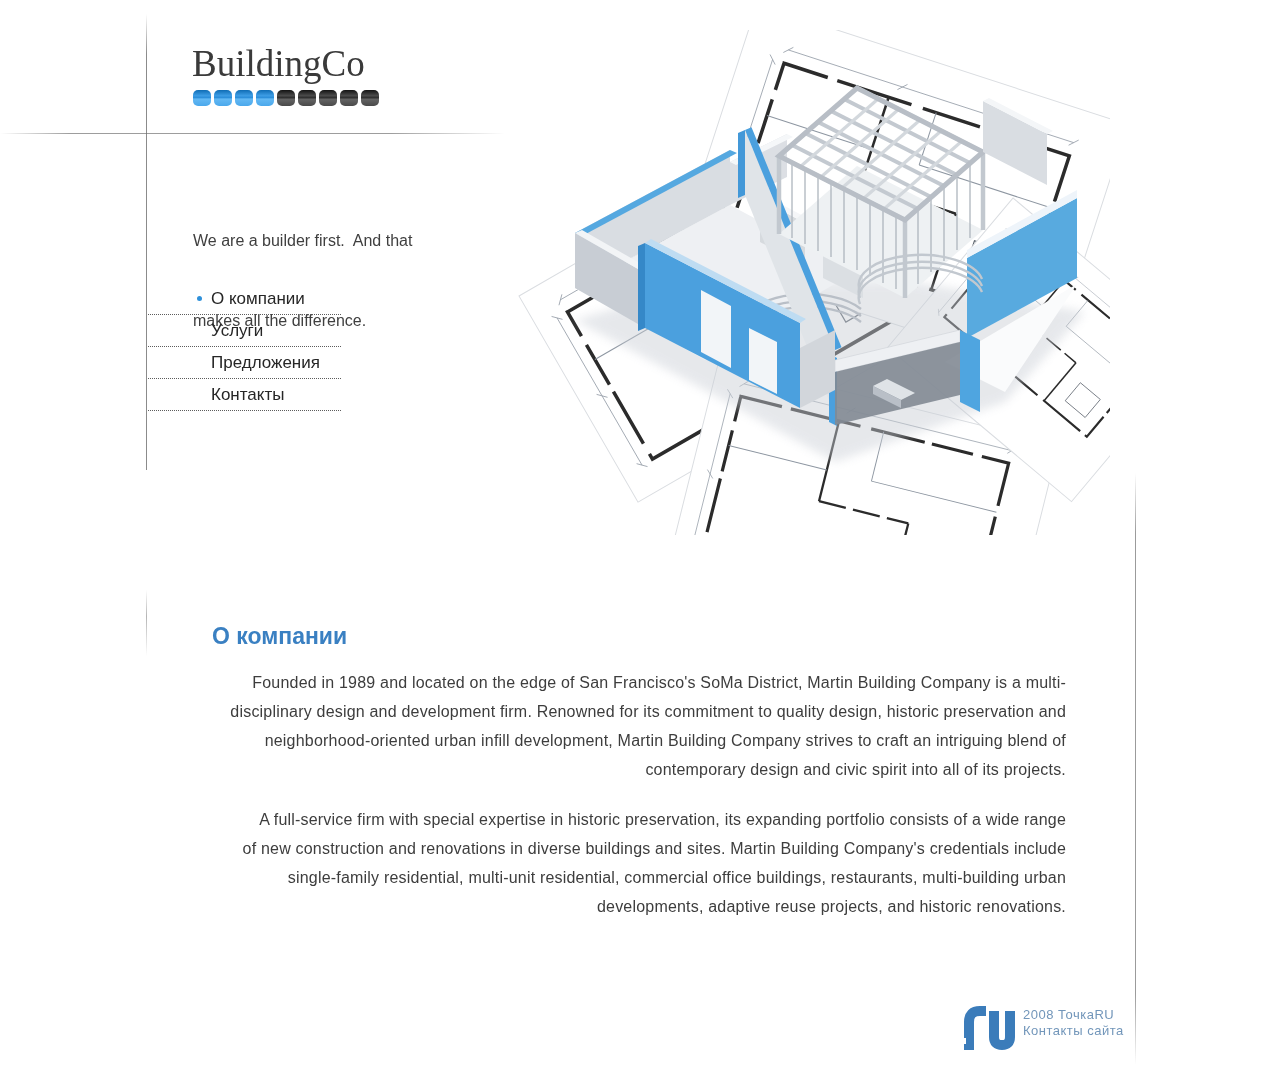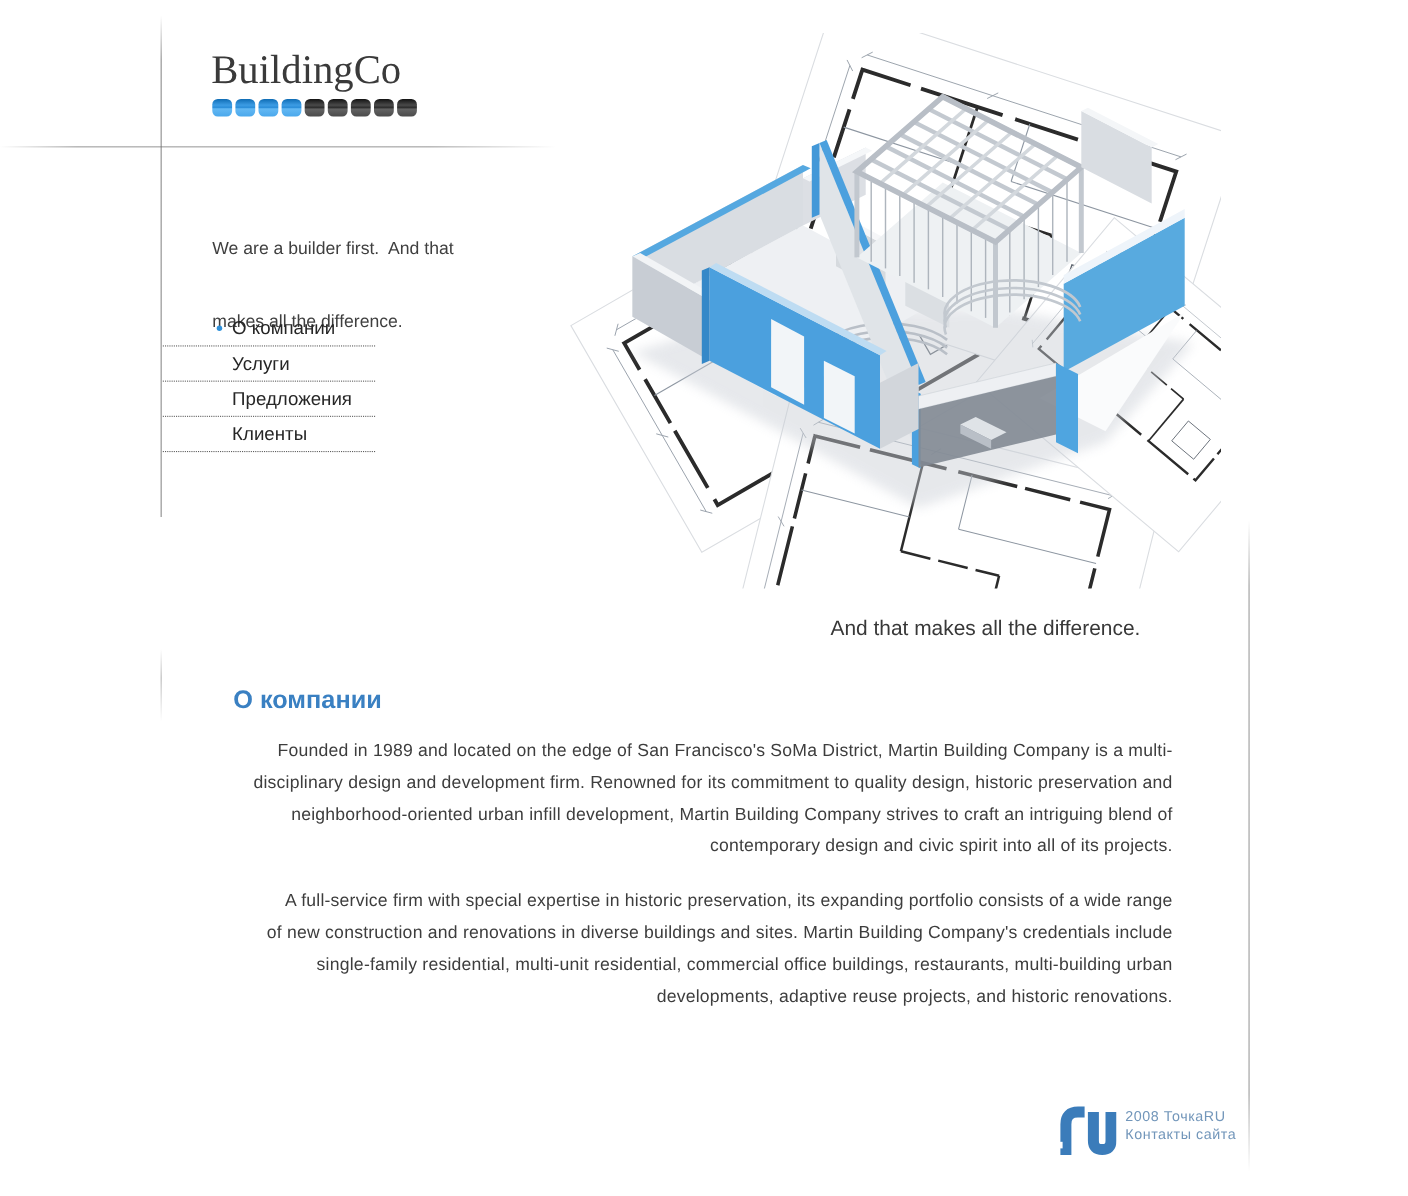--- a/index.html
+++ b/index.html
@@ -22,21 +22,21 @@
   .logo-text{position:absolute;left:192px;top:42px;font-family:"Liberation Serif",serif;
     font-size:37px;color:#3a3a3a;letter-spacing:0;}
   .squares{position:absolute;left:193px;top:90px;display:flex;}
   .sq{width:18px;height:16px;border-radius:5px;margin-right:3px;}
   .sq.blue{background:linear-gradient(180deg,#0f6cb4 0%,#3c9ce4 35%,#2b8ed9 48%,#63b8f3 56%,#4aa8ec 100%);}
   .sq.dark{background:linear-gradient(180deg,#121212 0%,#4a4a4a 35%,#2e2e2e 48%,#636363 58%,#4a4a4a 100%);}
 
   
   .tagline{position:absolute;left:193px;top:172px;font-size:16px;line-height:22px;
     color:#3f3f3f;white-space:pre-wrap;}
-  .tagline span{display:block;}
+  .tagline span{display:block;margin-top:14px;}
 
   
   .nav{position:absolute;left:148px;top:283px;width:193px;}
   .nav-item{position:relative;display:block;height:31px;border-bottom:1px dotted #5c5c5c;
     font-size:17px;color:#262626;text-decoration:none;line-height:31px;padding-left:63px;
     box-sizing:content-box;cursor:pointer;}
   .nav-item .bullet{position:absolute;left:49px;top:13px;width:5px;height:5px;border-radius:50%;
     background:#2e90da;display:none;}
   .nav-item.active .bullet{display:block;}
 
@@ -93,21 +93,21 @@
     <a class="nav-item">
       
       <span>Услуги</span>
     </a>
     <a class="nav-item">
       
       <span>Предложения</span>
     </a>
     <a class="nav-item">
       
-      <span>Клиенты</span>
+      <span>Контакты</span>
     </a>
   </nav>
 
   <div class="hero">
     <svg width="605" height="505" viewBox="0 0 605 505" aria-hidden="true">
       <defs>
         <filter id="soft" x="-20%" y="-20%" width="140%" height="140%">
             <feGaussianBlur stdDeviation="5"></feGaussianBlur>
           </filter>
         <g id="planDetail">
@@ -250,21 +250,20 @@
       <polygon points="140,298 295,378 295,293 140,213" fill="#4ba0de"></polygon>
       <polygon points="140,213 295,293 301,289 146,209" fill="#bedcf2"></polygon>
       <polygon points="140,298 140,213 133,216 133,301" fill="#3588c8"></polygon>
       <polygon points="196,322 226,338 226,276 196,260" fill="#f2f5f8"></polygon>
       <polygon points="244,350 272,364 272,312 244,298" fill="#f2f5f8"></polygon>
 
       <polygon points="295,378 330,360 330,300 295,318" fill="#d2d6db"></polygon>
     </svg>
   </div>
 
-  <div class="hero-caption">And that makes all the difference.</div>
 
   <h2 class="about-heading">О компании</h2>
   <div class="about-body">
     <p>Founded in 1989 and located on the edge of San Francisco's SoMa District, Martin Building Company is a multi-disciplinary design and development firm. Renowned for its commitment to quality design, historic preservation and neighborhood-oriented urban infill development, Martin Building Company strives to craft an intriguing blend of contemporary design and civic spirit into all of its projects.</p>
     <p>A full-service firm with special expertise in historic preservation, its expanding portfolio consists of a wide range of new construction and renovations in diverse buildings and sites. Martin Building Company's credentials include single-family residential, multi-unit residential, commercial office buildings, restaurants, multi-building urban developments, adaptive reuse projects, and historic renovations.</p>
   </div>
 
   <div class="footer">
     <svg class="ru-logo" viewBox="0 0 52 48">
       <path d="M6 46 L6 18 Q6 7 17 7 L23 7" fill="none" stroke="#3b7cba" stroke-width="10"></path>

